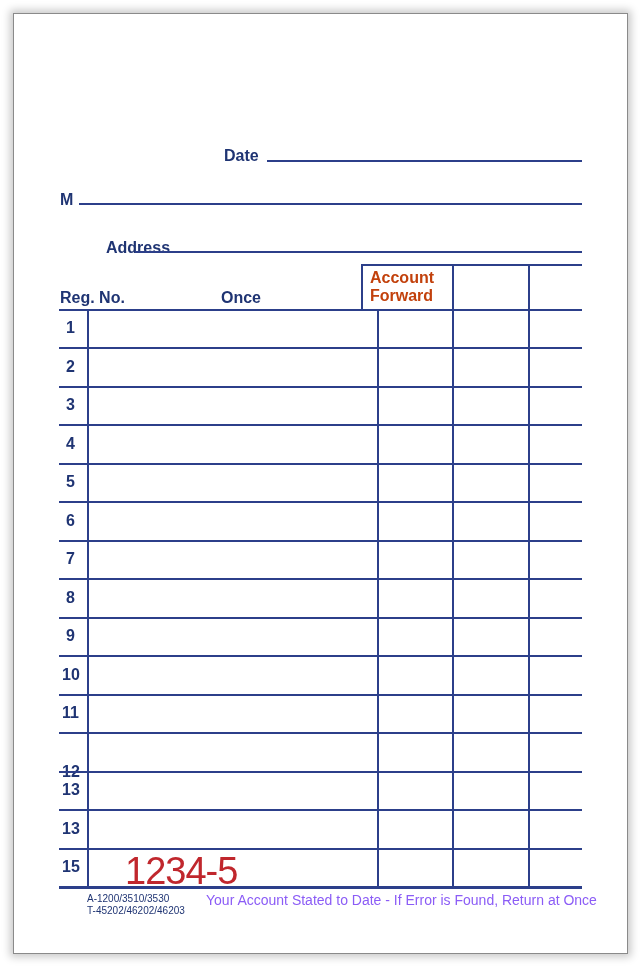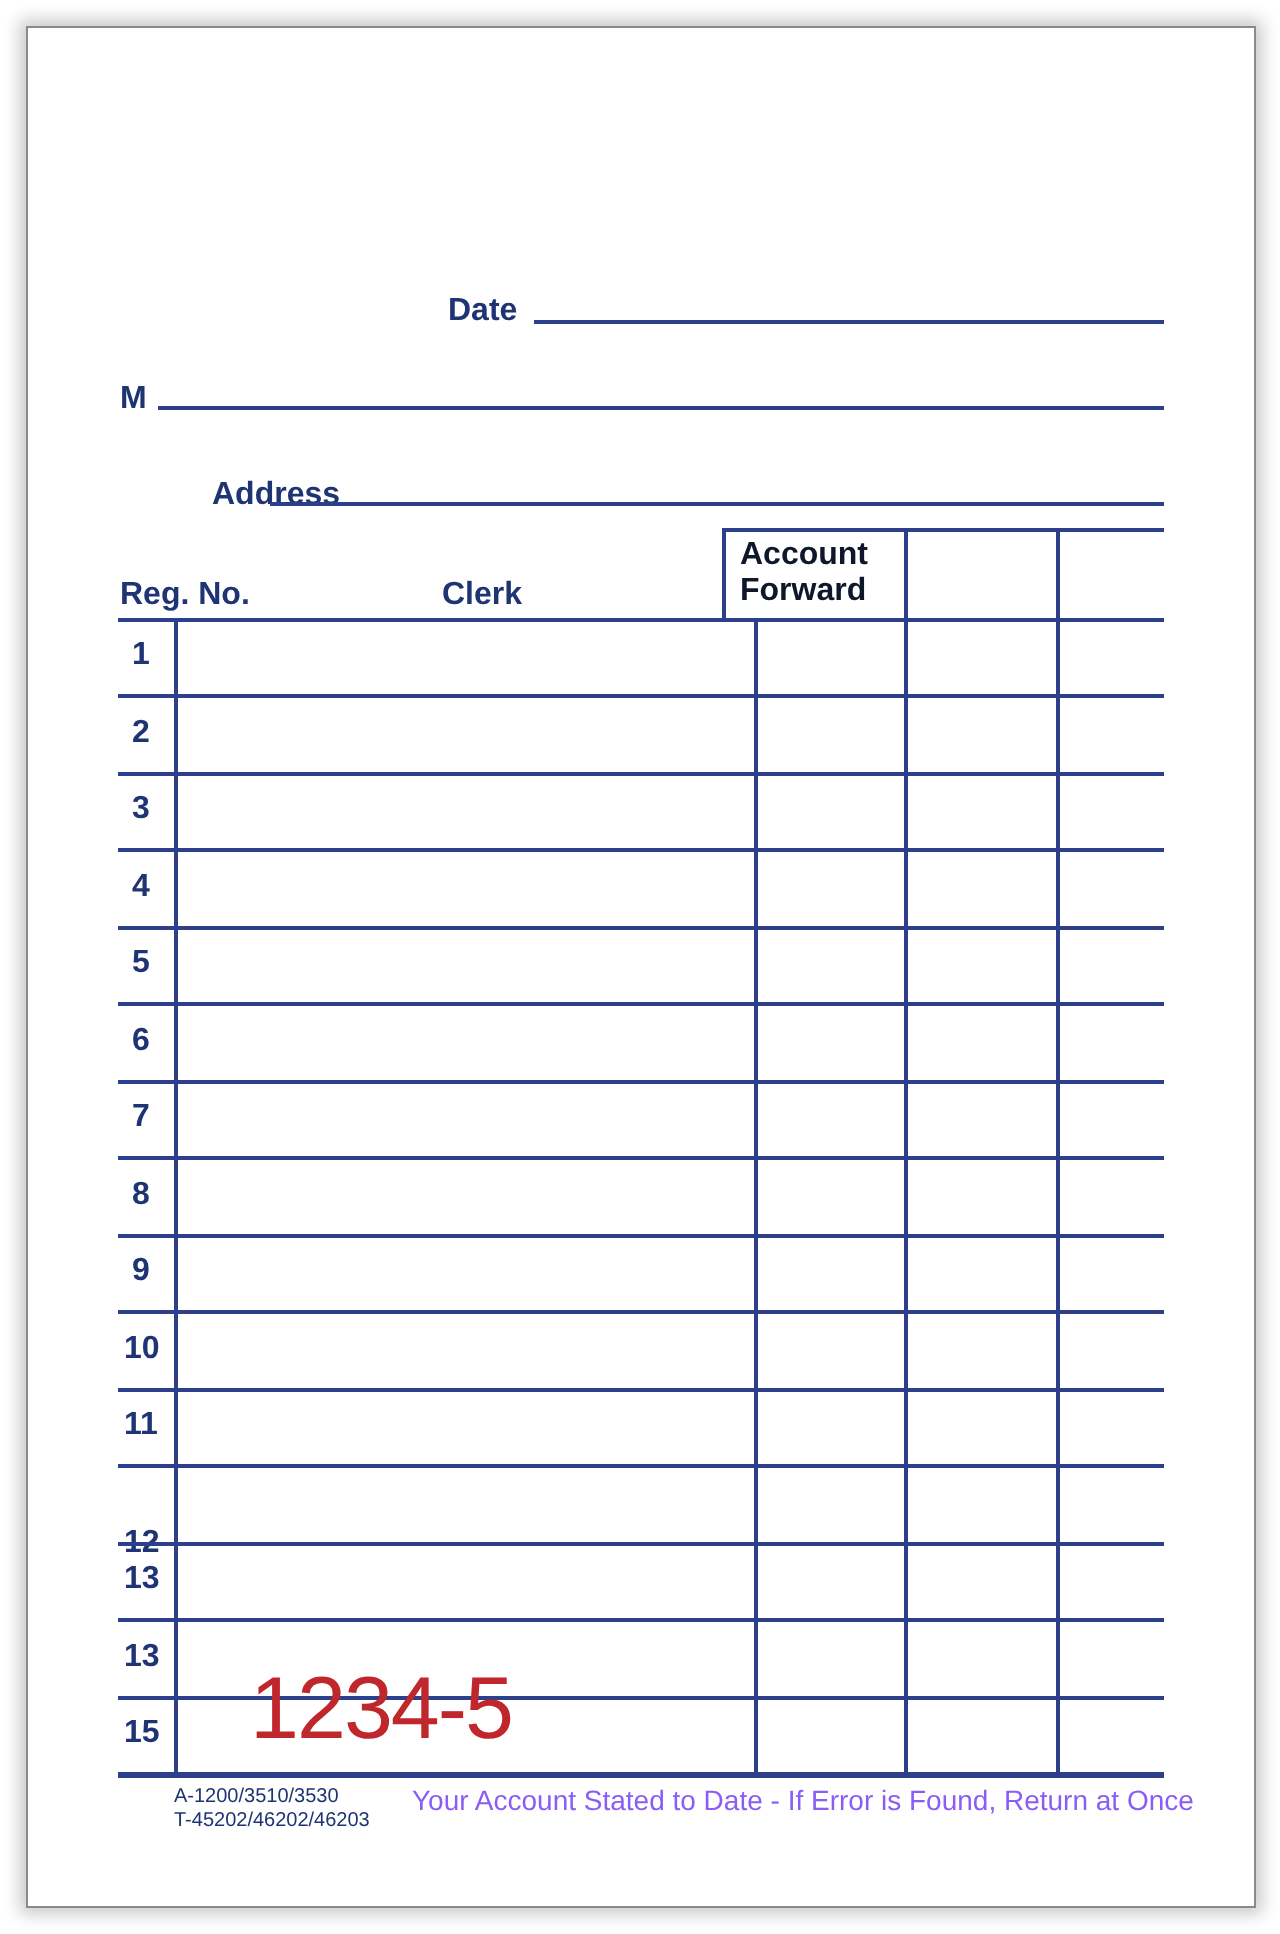--- a/index.html
+++ b/index.html
@@ -10,25 +10,25 @@
   .card {
     position: absolute; left: 13px; top: 13px; width: 613px; height: 939px;
     background: #ffffff; border: 1px solid #8a8a8a;
     box-shadow: 0 0 8px 3px rgba(0,0,0,0.22);
   }
   .abs { position: absolute; }
   .lbl { color: #1f3473; font-weight: bold; font-size: 16px; line-height: 16px; white-space: nowrap; }
   .hline { position: absolute; height: 2px; background: #2c3f8a; }
   .vline { position: absolute; width: 2px; background: #2c3f8a; }
   .rownum { position: absolute; left: 59px; width: 28px; color: #1f3473; font-weight: bold; font-size: 16px; text-align: left; padding-left: 7px; box-sizing: border-box; }
-  .red-num { position: absolute; color: #c0272d; font-size: 44px; line-height: 38px; letter-spacing: -1px; white-space: nowrap; }
+  .red-num { position: absolute; color: #c0272d; font-size: 38px; line-height: 38px; letter-spacing: -1px; white-space: nowrap; margin-top: 16px; }
   .foot-small { position: absolute; color: #1f3473; font-size: 10px; line-height: 12px; white-space: nowrap; margin-left: 28px; }
   .foot-msg { position: absolute; color: #8b5cf6; font-size: 14px; line-height: 14px; white-space: nowrap; }
   .hdr-box { position: absolute; left: 361px; top: 264px; width: 92px; height: 46px; border-left: 2px solid #2c3f8a; box-sizing: border-box; }
-  .hdr-text { position: absolute; left: 370px; top: 269px; color: #0f172a; font-weight: bold; font-size: 16px; line-height: 18px; }
+  .hdr-text { position: absolute; left: 370px; top: 269px; color: #c2410c; font-weight: bold; font-size: 16px; line-height: 18px; }
 </style>
 </head>
 <body>
 
 <div class="card"></div>
 
 <div class="abs lbl" style="left:224px; top:148px;">Date</div>
 <div class="hline" style="left:267px; top:160px; width:315px;"></div>
 
 <div class="abs lbl" style="left:60px; top:192px;">M</div>
@@ -40,21 +40,21 @@
 <div class="hline" style="left:361px; top:264px; width:221px;"></div>
 <div class="hdr-box"></div>
 <div class="hdr-text">
   <div>Account</div>
   <div>Forward</div>
 </div>
 <div class="vline" style="left:452px; top:264px; height:46px;"></div>
 <div class="vline" style="left:528px; top:264px; height:46px;"></div>
 
 <div class="abs lbl" style="left:60px; top:290px;">Reg. No.</div>
-<div class="abs lbl" style="left:221px; top:290px;">Clerk</div>
+<div class="abs lbl" style="left:221px; top:290px;">Once</div>
 
 <div class="hline" style="left:59px; top:309px; width:523px;"></div>
 
 <div class="vline" style="left:87px; top:310px; height:577px;"></div>
 <div class="vline" style="left:377px; top:310px; height:577px;"></div>
 <div class="vline" style="left:452px; top:310px; height:577px;"></div>
 <div class="vline" style="left:528px; top:310px; height:577px;"></div>
 
 <div id="rows">
   <div class="rownum" style="top:319px;">1</div>

